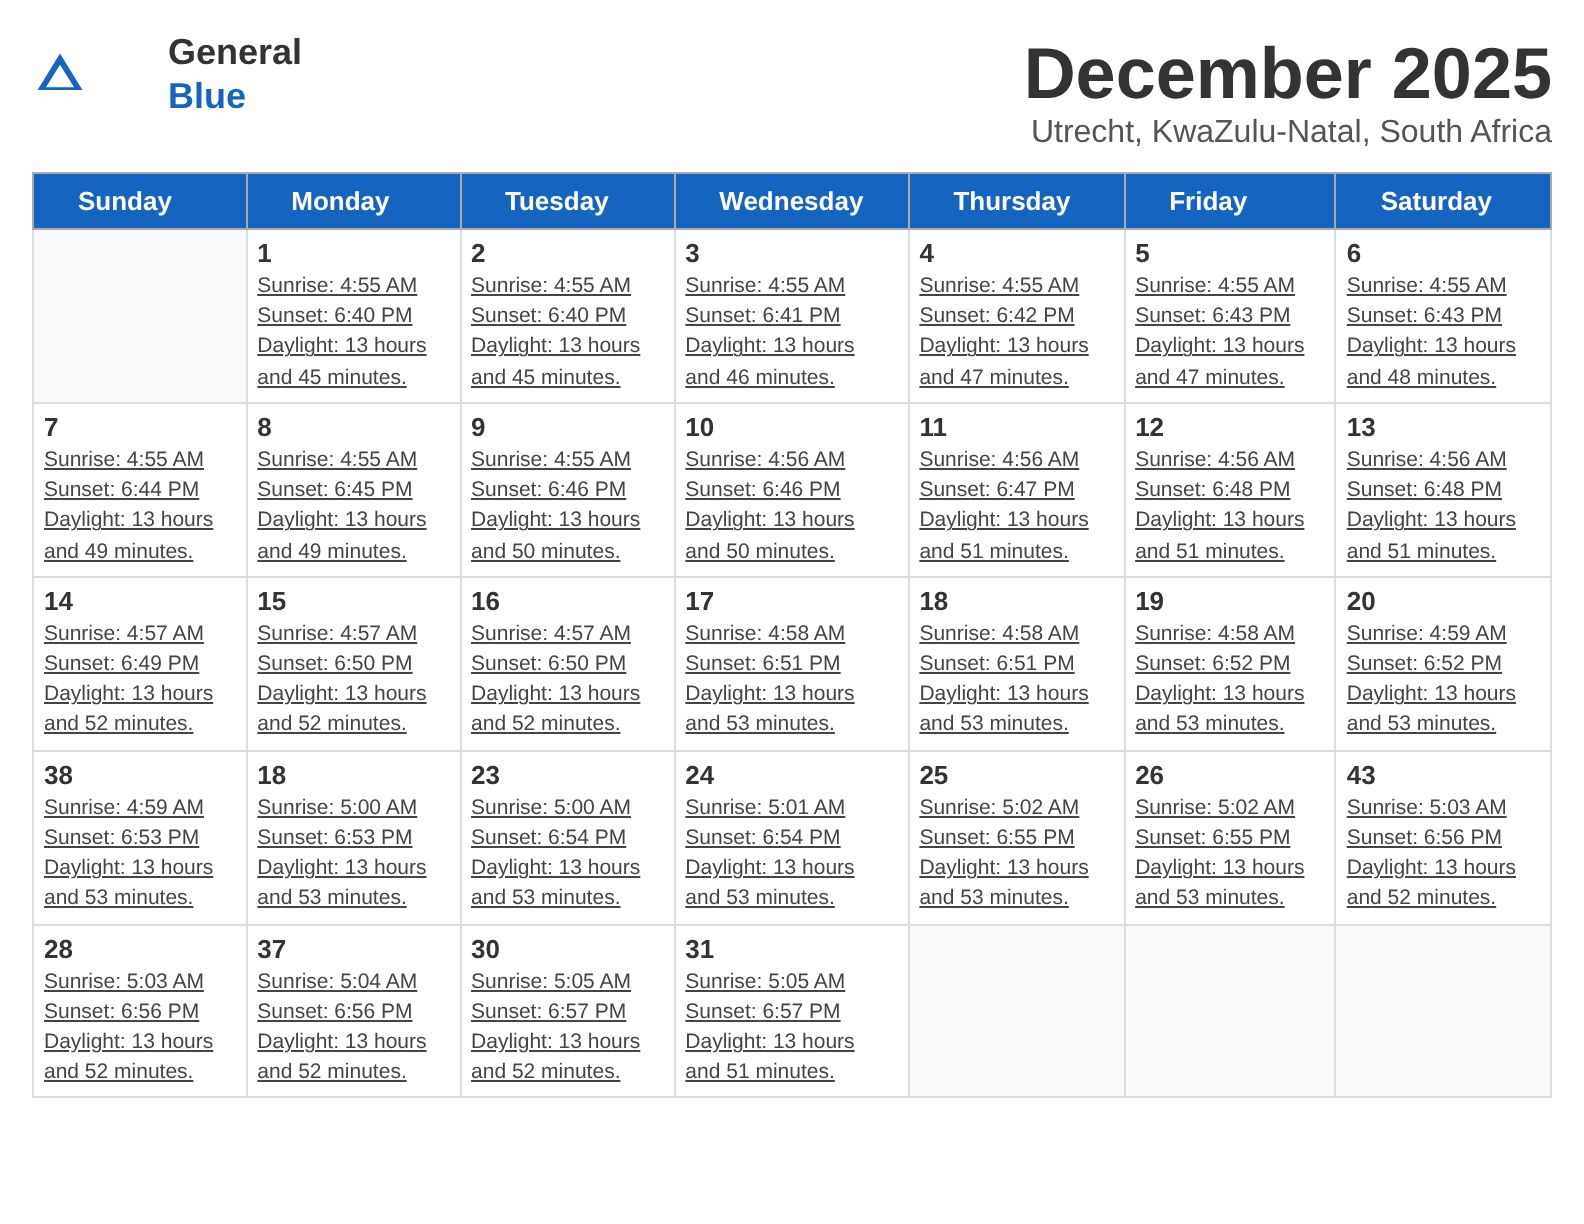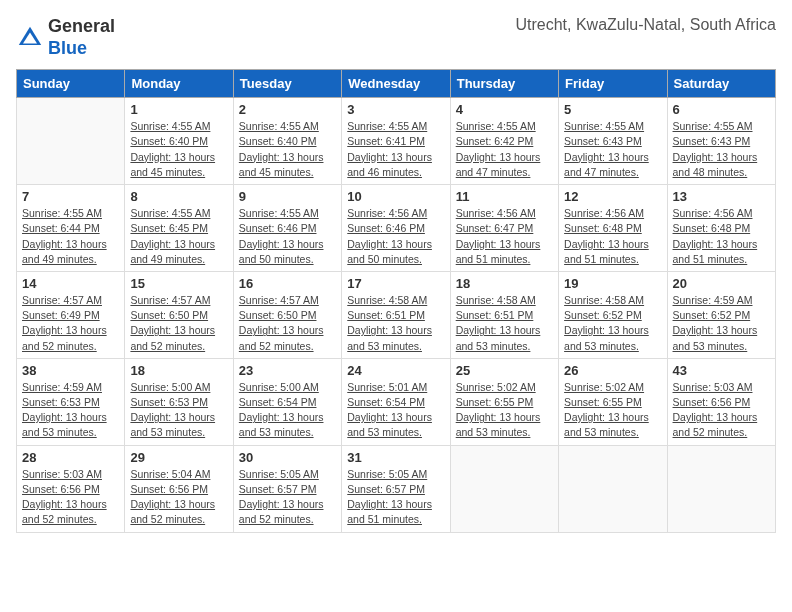--- a/index.html
+++ b/index.html
@@ -18,20 +18,21 @@
     }
     .logo {
       display: flex;
       align-items: center;
       gap: 4px;
     }
     .logo-text {
       font-size: 18px;
       font-weight: bold;
       line-height: 1.2;
+      margin-left: 36px;
     }
     .logo-general { color: #333; }
     .logo-blue { color: #1565c0; }
     .logo-icon {
       width: 28px;
       height: 28px;
     }
     .title-area {
       text-align: right;
     }
@@ -46,21 +47,21 @@
     }
     .calendar-table {
       width: 100%;
       border-collapse: collapse;
       font-size: 11px;
     }
     .calendar-table thead tr th {
       background-color: #1565c0;
       color: #fff;
       text-align: left;
-      padding: 6px 6px;
+      padding: 6px 22px;
       font-size: 13px;
       font-weight: bold;
       border: 1px solid #aaa;
     }
     .calendar-table tbody tr {
       border-bottom: 1px solid #ccc;
     }
     .calendar-table tbody tr td {
       border: 1px solid #ddd;
       vertical-align: top;
@@ -93,20 +94,21 @@
     <svg class="logo-icon" viewBox="0 0 40 40">
       <polygon points="20,4 36,30 4,30" fill="#1565c0"></polygon>
       <polygon points="20,12 30,28 10,28" fill="#fff"></polygon>
     </svg>
     <div class="logo-text">
       <span class="logo-general">General</span><br>
       <span class="logo-blue">Blue</span>
     </div>
   </div>
   <div class="title-area">
+    <div class="calendar-title">December 2025</div>
     <div class="calendar-subtitle">Utrecht, KwaZulu-Natal, South Africa</div>
   </div>
 </div>
 
 <table class="calendar-table">
   <thead>
     <tr>
     <th>Sunday</th>
         <th>Monday</th>
         <th>Tuesday</th>
@@ -233,21 +235,21 @@
           <div class="day-number">43</div>
           <div class="day-info">Sunrise: 5:03 AM<br>Sunset: 6:56 PM<br>Daylight: 13 hours<br>and 52 minutes.</div>
         </td>
       </tr>
       <tr>
         <td>
           <div class="day-number">28</div>
           <div class="day-info">Sunrise: 5:03 AM<br>Sunset: 6:56 PM<br>Daylight: 13 hours<br>and 52 minutes.</div>
         </td>
         <td>
-          <div class="day-number">29</div>
+          <div class="day-number">37</div>
           <div class="day-info">Sunrise: 5:04 AM<br>Sunset: 6:56 PM<br>Daylight: 13 hours<br>and 52 minutes.</div>
         </td>
         <td>
           <div class="day-number">30</div>
           <div class="day-info">Sunrise: 5:05 AM<br>Sunset: 6:57 PM<br>Daylight: 13 hours<br>and 52 minutes.</div>
         </td>
         <td>
           <div class="day-number">31</div>
           <div class="day-info">Sunrise: 5:05 AM<br>Sunset: 6:57 PM<br>Daylight: 13 hours<br>and 51 minutes.</div>
         </td>

